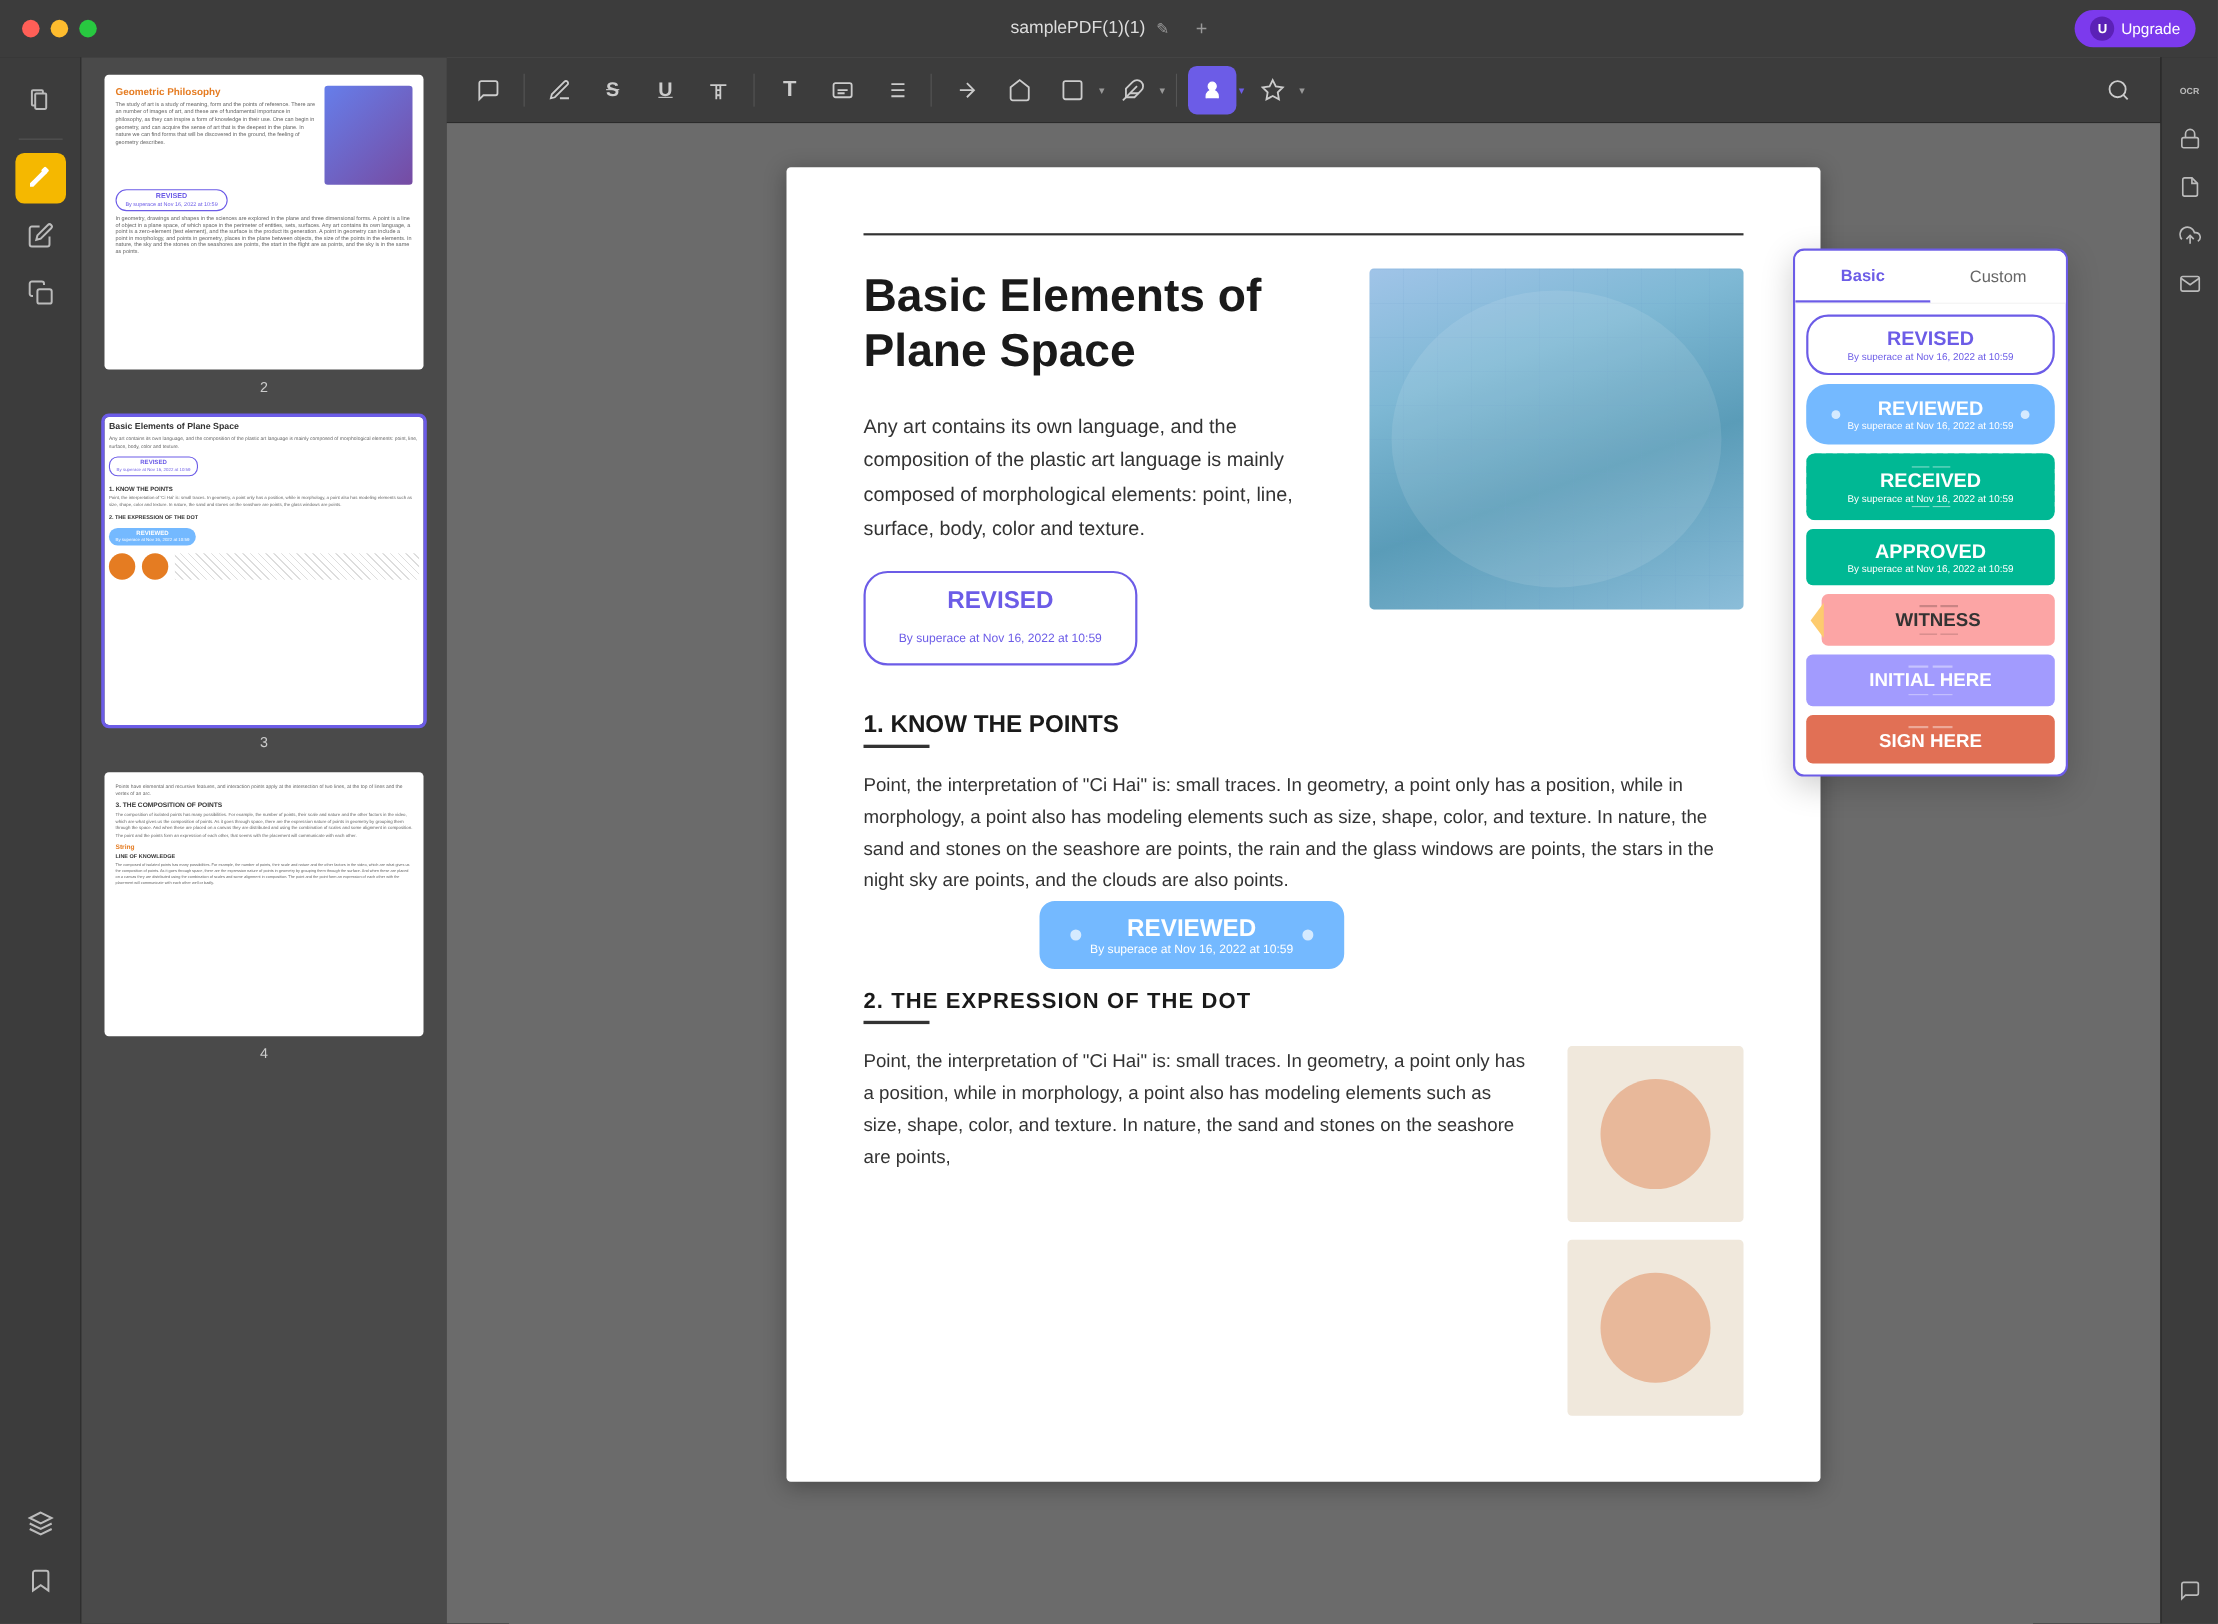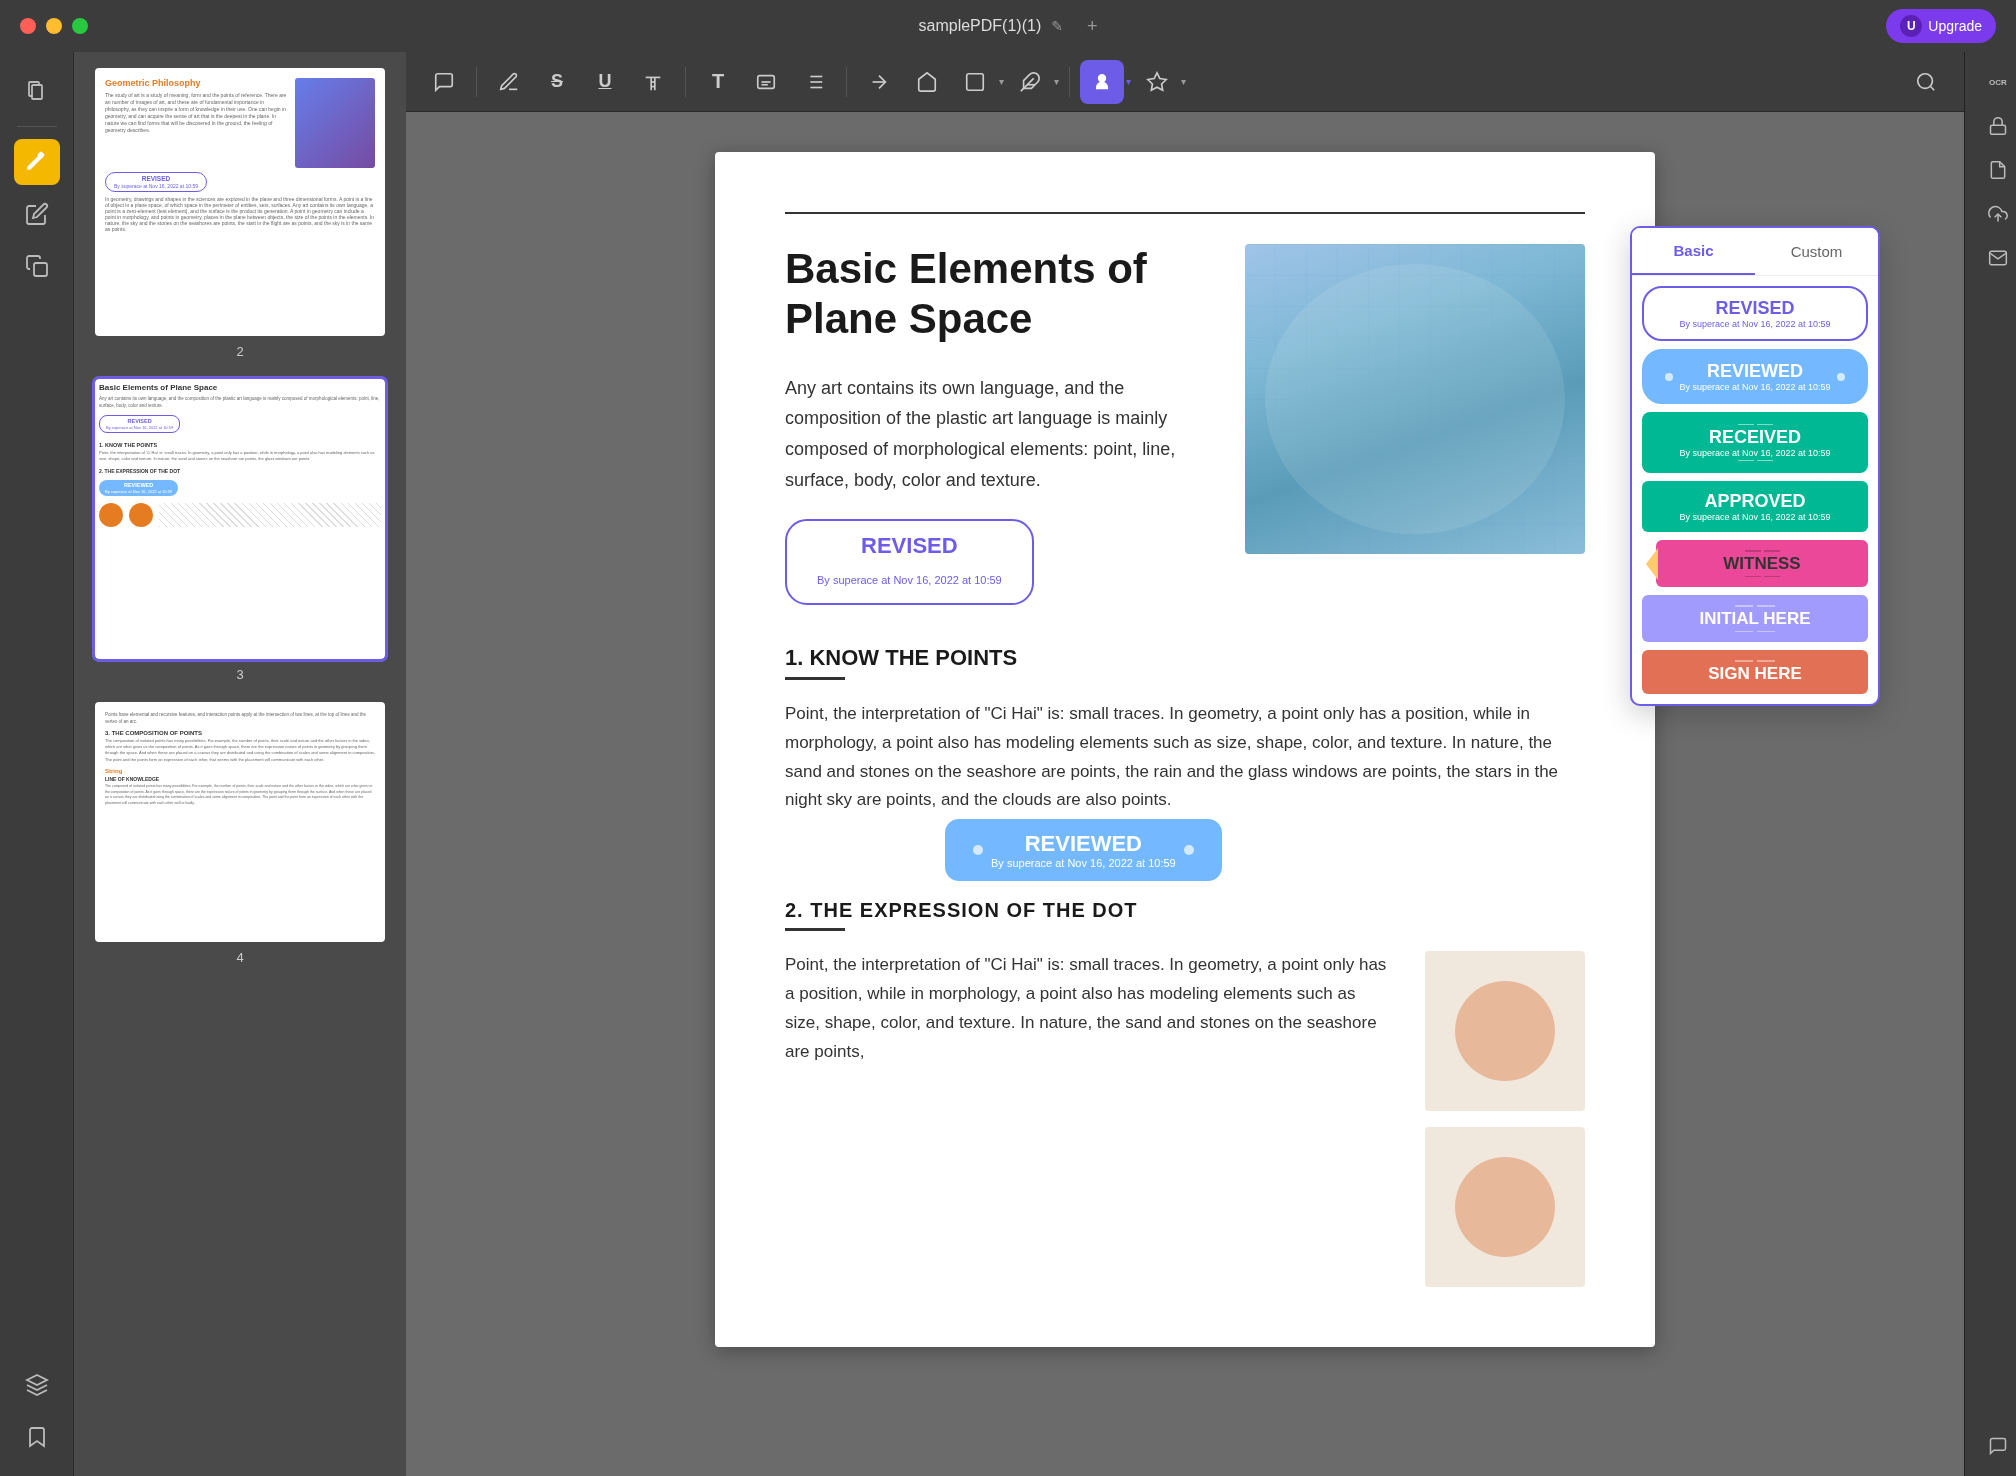--- a/index.html
+++ b/index.html
@@ -338,21 +338,21 @@
 
     .stamp-confidential-item {
       border: 2px solid #e17055;
       border-radius: 6px;
       background: white;
     }
     .stamp-confidential-item .s-main { color: #e17055; font-size: 17px; font-weight: bold; }
     .stamp-confidential-item .s-sub { color: #e17055; font-size: 9px; }
 
     .stamp-witness-item {
-      background: #ec4899;
+      background: #fca5a5;
       border-radius: 6px;
       position: relative;
     }
     .stamp-witness-item::before {
       content: '';
       position: absolute;
       left: -10px;
       top: 50%;
       transform: translateY(-50%);
       width: 0;
@@ -389,21 +389,21 @@
       top: 114px;
       z-index: 200;
     }
 
     
     .right-strip {
       width: 52px;
       background: #3c3c3c;
       display: flex;
       flex-direction: column;
-      align-items: flex-end;
+      align-items: center;
       padding: 12px 0;
       gap: 8px;
       border-left: 1px solid #222;
     }
     .right-strip-icon {
       width: 36px;
       height: 36px;
       display: flex;
       align-items: center;
       justify-content: center;

